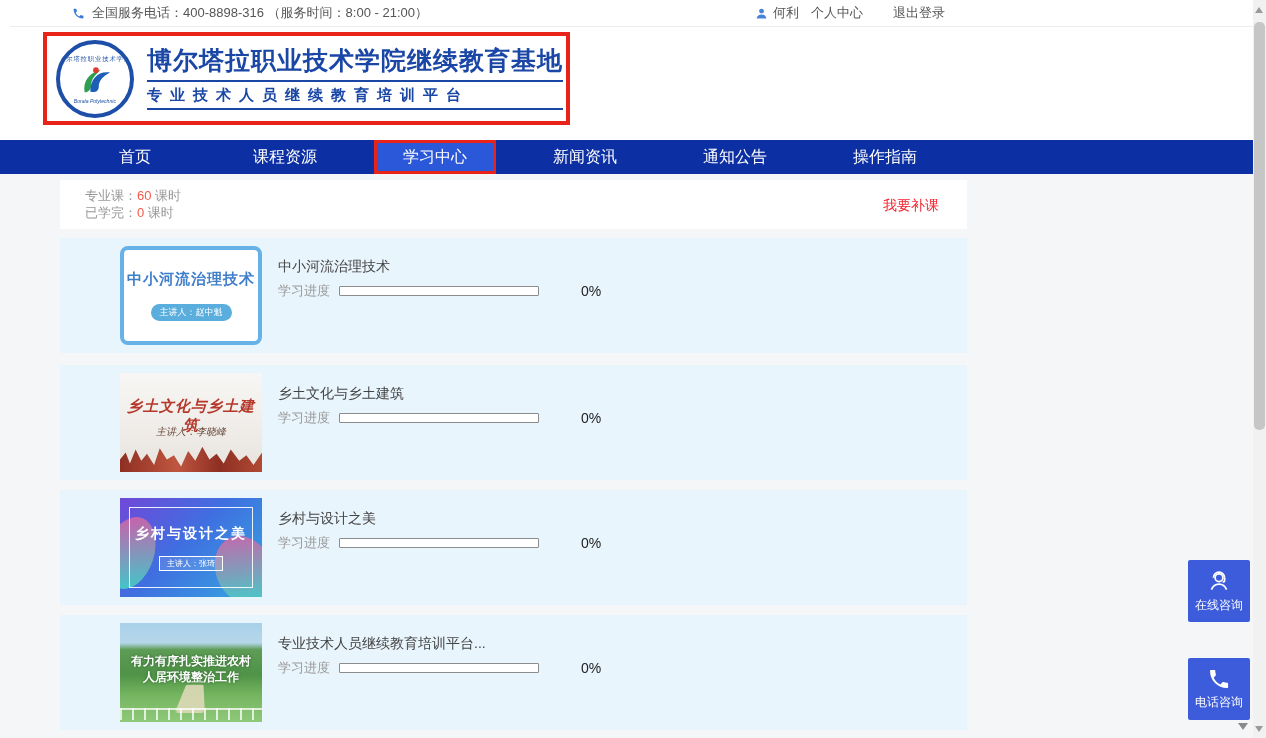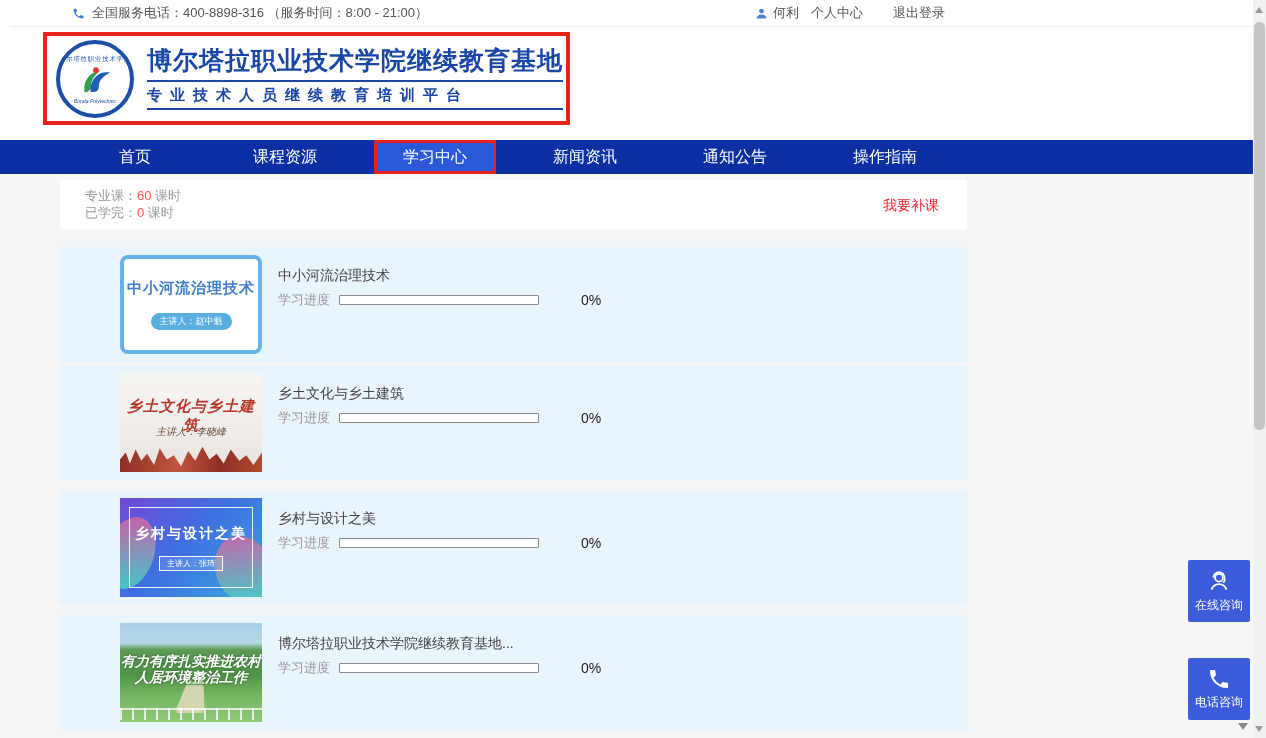--- a/index.html
+++ b/index.html
@@ -72,21 +72,21 @@
     background:linear-gradient(160deg,#e85aa0,#35e0c8); transform:rotate(18deg); opacity:.85; }
   .thumb3-blob2 { position:absolute; right:-10px; bottom:-8px; width:56px; height:70px; border-radius:50%;
     background:linear-gradient(20deg,#35e0c8,#e85aa0); transform:rotate(-24deg); opacity:.85; }
   .thumb3-frame { position:absolute; left:9px; top:9px; right:9px; bottom:9px; border:1px solid rgba(255,255,255,.9); }
   .thumb3-title { position:relative; font-size:14px; font-weight:bold; color:#fff; letter-spacing:2px; }
   .thumb3-badge { position:relative; margin-top:13px; font-size:8px; color:#fff;
     border:1px solid #fff; padding:1px 7px; background:rgba(255,255,255,.12); }
   
   .thumb4 { background:linear-gradient(180deg,#a9d0e9 0%,#b6d7ea 20%,#5d9c55 27%,#4f9347 52%,#74b45f 72%,#8fc97a 100%); position:relative; }
   .thumb4-text { position:absolute; top:30px; left:0; width:100%; text-align:center;
-    font-size:14px; font-weight:bold; color:#fff; line-height:16px; text-shadow:0 0 3px #2a5e2a;font-style:italic; }
+    font-size:12px; font-weight:bold; color:#fff; line-height:16px; text-shadow:0 0 3px #2a5e2a; }
   .thumb4-fence { position:absolute; bottom:2px; left:0; width:100%; height:12px;
     background:repeating-linear-gradient(90deg,rgba(255,255,255,.75) 0 2px,transparent 2px 12px);
     border-top:2px solid rgba(255,255,255,.75); }
   .thumb4-path { position:absolute; bottom:10px; left:44%; width:22px; height:34px;
     background:#ded9b8; transform:perspective(40px) rotateX(40deg) skewX(-8deg); opacity:.9; border-radius:3px; }
   
   .float-btn { position:absolute; left:1188px; width:62px; height:62px; background:#3d5cdb; color:#fff;
     display:flex; flex-direction:column; align-items:center; justify-content:center; gap:3px;
     font-size:12px; cursor:pointer; border-radius:2px; }
   .float-online { top:560px; }
@@ -156,21 +156,21 @@
 </div>
 
 <div class="content-bg">
 
   <div class="stats-card">
     <div class="stats-row"><span>专业课：</span><span class="stats-val">60</span><span> 课时</span></div>
     <div class="stats-row"><span>已学完：</span><span class="stats-val">0</span><span> 课时</span></div>
     <span class="makeup-link">我要补课</span>
   </div>
 
-  <div class="course-card" style="top:73px;text-align:right;">
+  <div class="course-card" style="top:64px;text-align:right;">
     <div class="thumb thumb1">
       <div class="thumb1-title">中小河流治理技术</div>
       <div class="thumb1-badge">主讲人：赵中魁</div>
     </div>
     <div class="course-title">中小河流治理技术</div>
     <div class="progress-row">
       <span class="progress-label">学习进度</span>
       <span class="progress-track">
           <span class="progress-fill"></span>
         </span>
@@ -214,21 +214,21 @@
 
   <div class="course-card" style="top:441px;">
     <div class="thumb thumb4">
       <div class="thumb4-path"></div>
       <div class="thumb4-fence"></div>
       <div class="thumb4-text">
         <div>有力有序扎实推进农村</div>
         <div>人居环境整治工作</div>
       </div>
     </div>
-    <div class="course-title">博尔塔拉职业技术学院继续教育基地...</div>
+    <div class="course-title">专业技术人员继续教育培训平台...</div>
     <div class="progress-row">
       <span class="progress-label">学习进度</span>
       <span class="progress-track">
           <span class="progress-fill"></span>
         </span>
       <span class="progress-pct">0%</span>
     </div>
   </div>
 
 </div>

